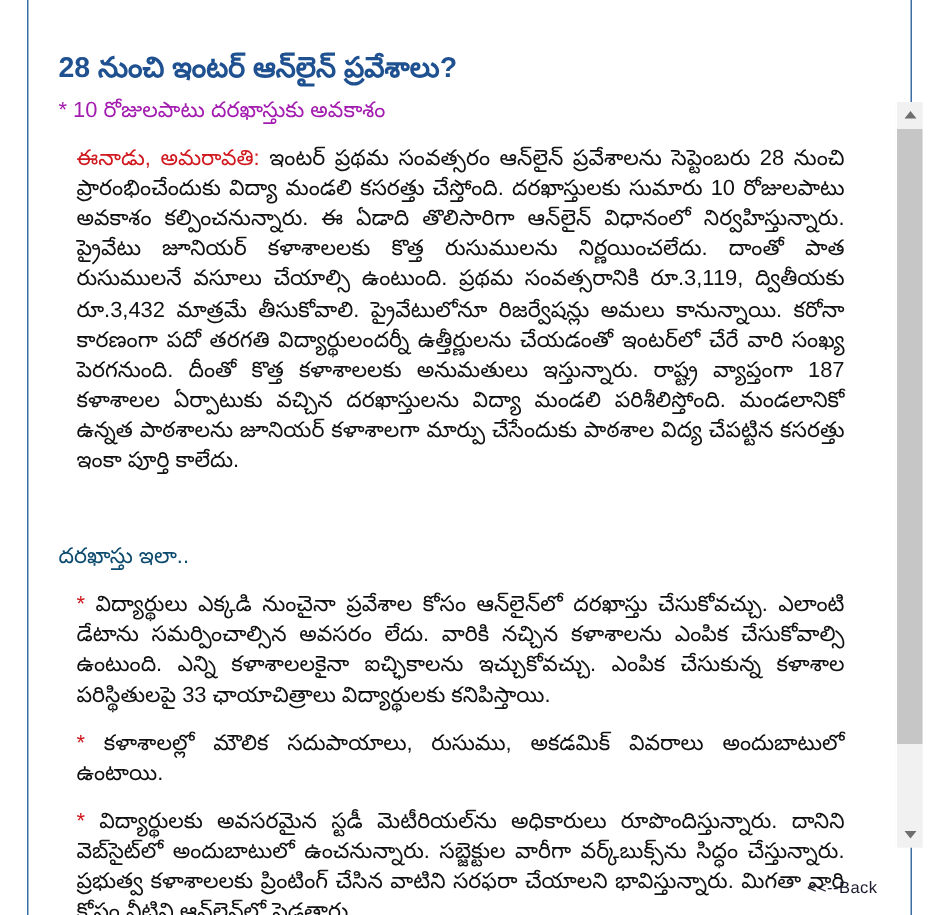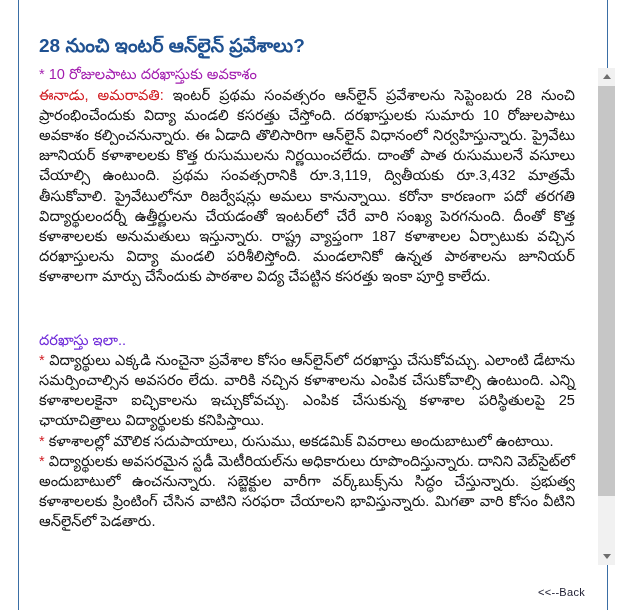--- a/index.html
+++ b/index.html
@@ -76,33 +76,33 @@
     display: block;
     text-align: left;
     margin-bottom: 1px;
   }
 
   .dateline {
     color: #d0191f;
   }
 
   .section-head {
-    color: #6d28d9;
+    color: #0c4a6e;
     display: block;
     text-align: left;
     margin-top: 44px;
   }
 
   .bullet-star {
     color: #d0191f;
   }
 
   .para {
     display: block;
-    margin: 0;
+    margin: 12px;
     text-align: justify;
   }
 
   
   .scrollbar {
     position: absolute;
     left: 578px;
     top: 68px;
     width: 17px;
     height: 497px;
@@ -170,21 +170,21 @@
 
   <div class="scroll-region">
     <div class="article-body">
 
       <span class="subhead">* 10 రోజులపాటు దరఖాస్తుకు అవకాశం</span>
 
       <p class="para"><span class="dateline">ఈనాడు, అమరావతి:</span><span> ఇంటర్ ప్రథమ సంవత్సరం ఆన్‌లైన్ ప్రవేశాలను సెప్టెంబరు 28 నుంచి ప్రారంభించేందుకు విద్యా మండలి కసరత్తు చేస్తోంది. దరఖాస్తులకు సుమారు 10 రోజులపాటు అవకాశం కల్పించనున్నారు. ఈ ఏడాది తొలిసారిగా ఆన్‌లైన్ విధానంలో నిర్వహిస్తున్నారు. ప్రైవేటు జూనియర్ కళాశాలలకు కొత్త రుసుములను నిర్ణయించలేదు. దాంతో పాత రుసుములనే వసూలు చేయాల్సి ఉంటుంది. ప్రథమ సంవత్సరానికి రూ.3,119, ద్వితీయకు రూ.3,432 మాత్రమే తీసుకోవాలి. ప్రైవేటులోనూ రిజర్వేషన్లు అమలు కానున్నాయి. కరోనా కారణంగా పదో తరగతి విద్యార్థులందర్నీ ఉత్తీర్ణులను చేయడంతో ఇంటర్‌లో చేరే వారి సంఖ్య పెరగనుంది. దీంతో కొత్త కళాశాలలకు అనుమతులు ఇస్తున్నారు. రాష్ట్ర వ్యాప్తంగా 187 కళాశాలల ఏర్పాటుకు వచ్చిన దరఖాస్తులను విద్యా మండలి పరిశీలిస్తోంది. మండలానికో ఉన్నత పాఠశాలను జూనియర్ కళాశాలగా మార్పు చేసేందుకు పాఠశాల విద్య చేపట్టిన కసరత్తు ఇంకా పూర్తి కాలేదు.</span></p>
 
       <span class="section-head">దరఖాస్తు ఇలా..</span>
 
-      <p class="para"><span class="bullet-star">*</span><span> విద్యార్థులు ఎక్కడి నుంచైనా ప్రవేశాల కోసం ఆన్‌లైన్‌లో దరఖాస్తు చేసుకోవచ్చు. ఎలాంటి డేటాను సమర్పించాల్సిన అవసరం లేదు. వారికి నచ్చిన కళాశాలను ఎంపిక చేసుకోవాల్సి ఉంటుంది. ఎన్ని కళాశాలలకైనా ఐచ్ఛికాలను ఇచ్చుకోవచ్చు. ఎంపిక చేసుకున్న కళాశాల పరిస్థితులపై 25 ఛాయాచిత్రాలు విద్యార్థులకు కనిపిస్తాయి.</span></p>
+      <p class="para"><span class="bullet-star">*</span><span> విద్యార్థులు ఎక్కడి నుంచైనా ప్రవేశాల కోసం ఆన్‌లైన్‌లో దరఖాస్తు చేసుకోవచ్చు. ఎలాంటి డేటాను సమర్పించాల్సిన అవసరం లేదు. వారికి నచ్చిన కళాశాలను ఎంపిక చేసుకోవాల్సి ఉంటుంది. ఎన్ని కళాశాలలకైనా ఐచ్ఛికాలను ఇచ్చుకోవచ్చు. ఎంపిక చేసుకున్న కళాశాల పరిస్థితులపై 33 ఛాయాచిత్రాలు విద్యార్థులకు కనిపిస్తాయి.</span></p>
 
       <p class="para"><span class="bullet-star">*</span><span> కళాశాలల్లో మౌలిక సదుపాయాలు, రుసుము, అకడమిక్ వివరాలు అందుబాటులో ఉంటాయి.</span></p>
 
       <p class="para"><span class="bullet-star">*</span><span> విద్యార్థులకు అవసరమైన స్టడీ మెటీరియల్‌ను అధికారులు రూపొందిస్తున్నారు. దానిని వెబ్‌సైట్‌లో అందుబాటులో ఉంచనున్నారు. సబ్జెక్టుల వారీగా వర్క్‌బుక్స్‌ను సిద్ధం చేస్తున్నారు. ప్రభుత్వ కళాశాలలకు ప్రింటింగ్ చేసిన వాటిని సరఫరా చేయాలని భావిస్తున్నారు. మిగతా వారి కోసం వీటిని ఆన్‌లైన్‌లో పెడతారు.</span></p>
 
     </div>
   </div>
 
   <div class="scrollbar">
     <div class="sb-track"></div>

